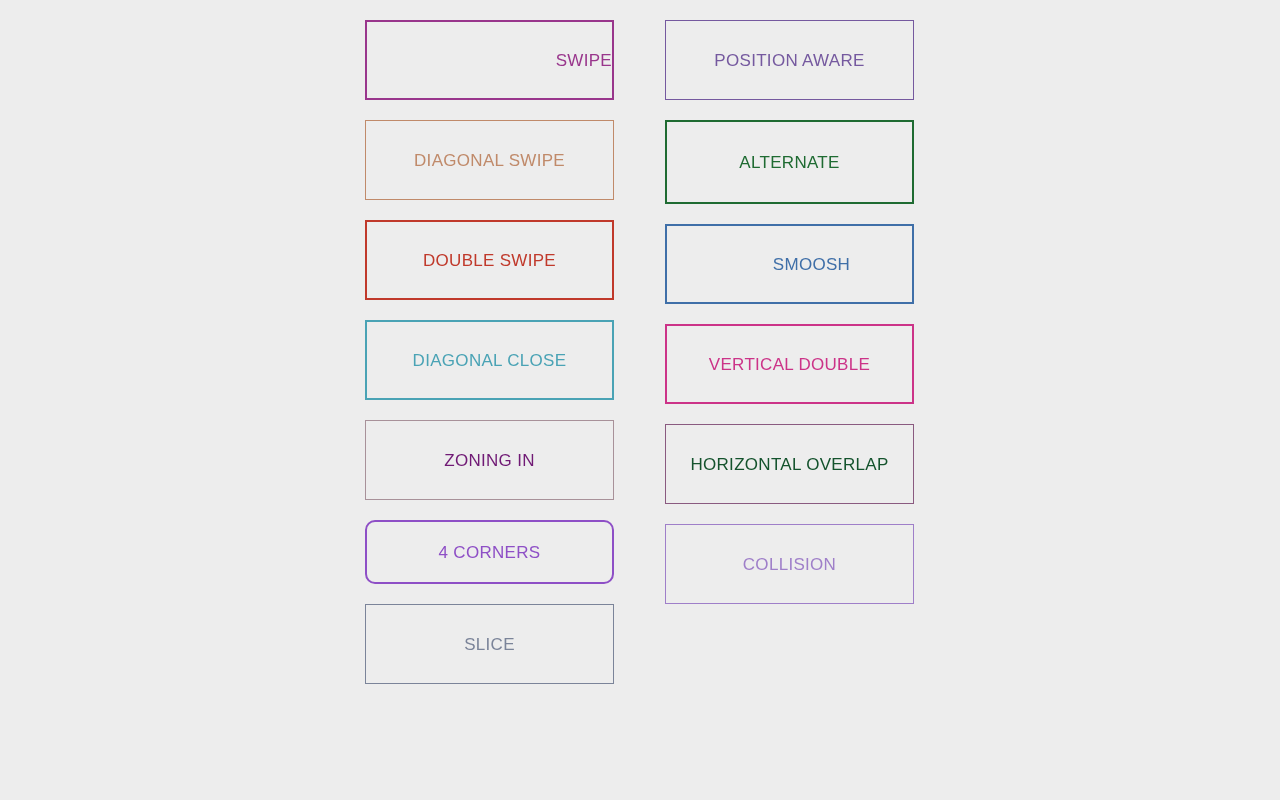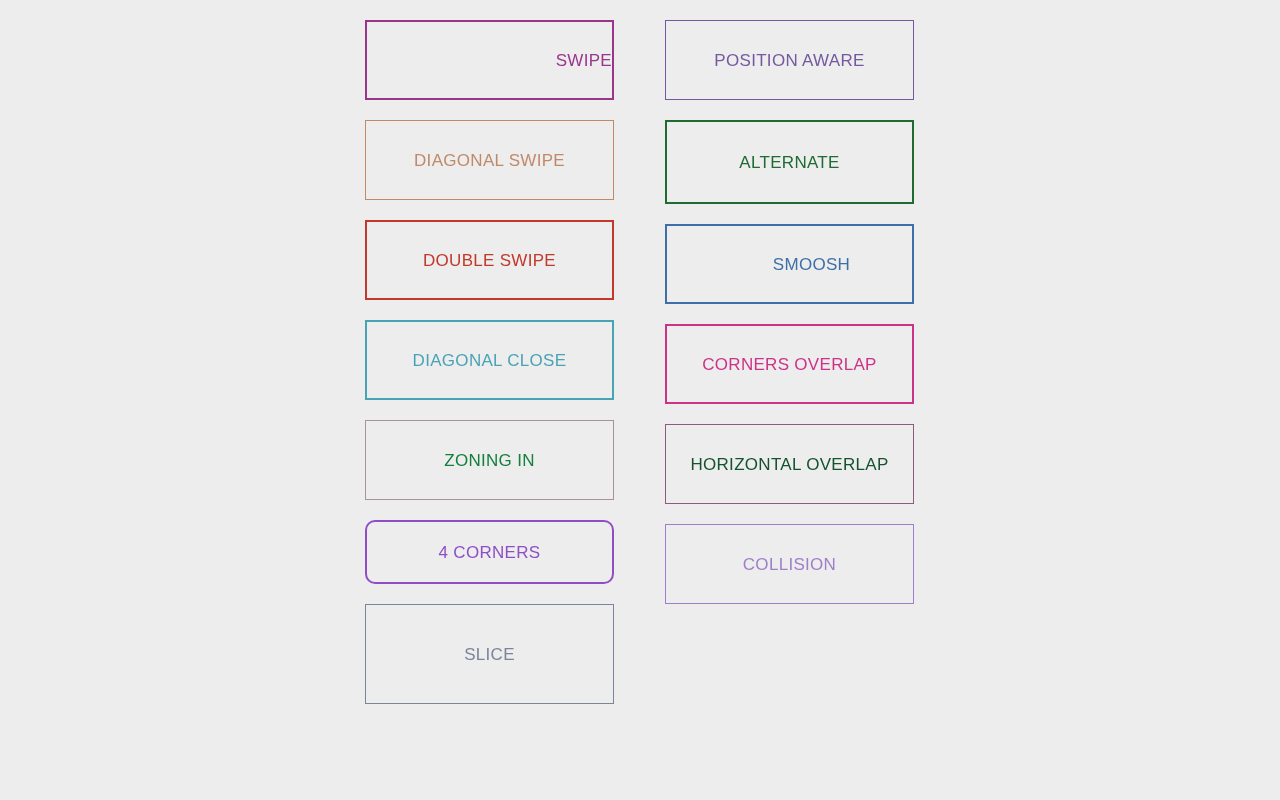--- a/index.html
+++ b/index.html
@@ -77,41 +77,41 @@
         <div class="cell" style="border-color: rgb(192, 138, 106); border-width: 1px; height: 80px; background: rgb(237, 237, 237);">
           <span class="cell-label" style="color: rgb(192, 138, 106);">DIAGONAL SWIPE</span>
         </div>
         <div class="cell" style="border-color: rgb(192, 57, 43); border-width: 2px; height: 80px; background: rgb(237, 237, 237);">
           <span class="cell-label" style="color: rgb(192, 57, 43);">DOUBLE SWIPE</span>
         </div>
         <div class="cell" style="border-color: rgb(74, 163, 181); border-width: 2px; height: 80px; background: rgb(237, 237, 237);">
           <span class="cell-label" style="color: rgb(74, 163, 181);">DIAGONAL CLOSE</span>
         </div>
         <div class="cell" style="border-color: rgb(168, 145, 153); border-width: 1px; height: 80px; background: rgb(237, 237, 237);">
-          <span class="cell-label" style="color: #15803d; text-align: center;">ZONING IN</span>
+          <span class="cell-label" style="color: #701a75; text-align: center;">ZONING IN</span>
         </div>
         <div class="cell" style="border-color: rgb(142, 79, 198); border-width: 2px; height: 64px; background: rgb(237, 237, 237); border-radius: 10px;">
           <span class="cell-label" style="color: rgb(142, 79, 198);">4 CORNERS</span>
         </div>
-        <div class="cell" style="border-color: rgb(123, 132, 153); border-width: 1px; height: 100px; background: rgb(237, 237, 237); align-items: center;">
+        <div class="cell" style="border-color: rgb(123, 132, 153); border-width: 1px; height: 80px; background: rgb(237, 237, 237); align-items: center;">
           <span class="cell-label" style="color: rgb(123, 132, 153);">SLICE</span>
         </div>
       </div>
       <div class="column">
         <div class="cell" style="border-color: rgb(117, 89, 159); border-width: 1px; height: 80px; background: rgb(237, 237, 237);">
           <span class="cell-label" style="color: rgb(117, 89, 159);">POSITION AWARE</span>
         </div>
         <div class="cell tall" style="border-color: rgb(31, 107, 50); border-width: 2px; height: 84px; background: rgb(237, 237, 237); align-items: center;">
           <span class="cell-label" style="color: rgb(31, 107, 50);">ALTERNATE</span>
         </div>
         <div class="cell" style="border-color: rgb(63, 111, 168); border-width: 2px; height: 80px; background: rgb(237, 237, 237); padding-left: 44px;">
           <span class="cell-label" style="color: rgb(63, 111, 168);">SMOOSH</span>
         </div>
         <div class="cell" style="border-color: rgb(204, 51, 136); border-width: 2px; height: 80px; background: rgb(237, 237, 237);">
-          <span class="cell-label" style="color: rgb(204, 51, 136);">CORNERS OVERLAP</span>
+          <span class="cell-label" style="color: rgb(204, 51, 136);">VERTICAL DOUBLE</span>
         </div>
         <div class="cell" style="border-color: rgb(138, 90, 128); border-width: 1px; height: 80px; background: rgb(237, 237, 237);">
           <span class="cell-label" style="color: #14532d;">HORIZONTAL OVERLAP</span>
         </div>
         <div class="cell" style="border-color: rgb(159, 127, 201); border-width: 1px; height: 80px; background: rgb(237, 237, 237);">
           <span class="cell-label" style="color: rgb(159, 127, 201);">COLLISION</span>
         </div>
       </div>
     </div>
 </div>

